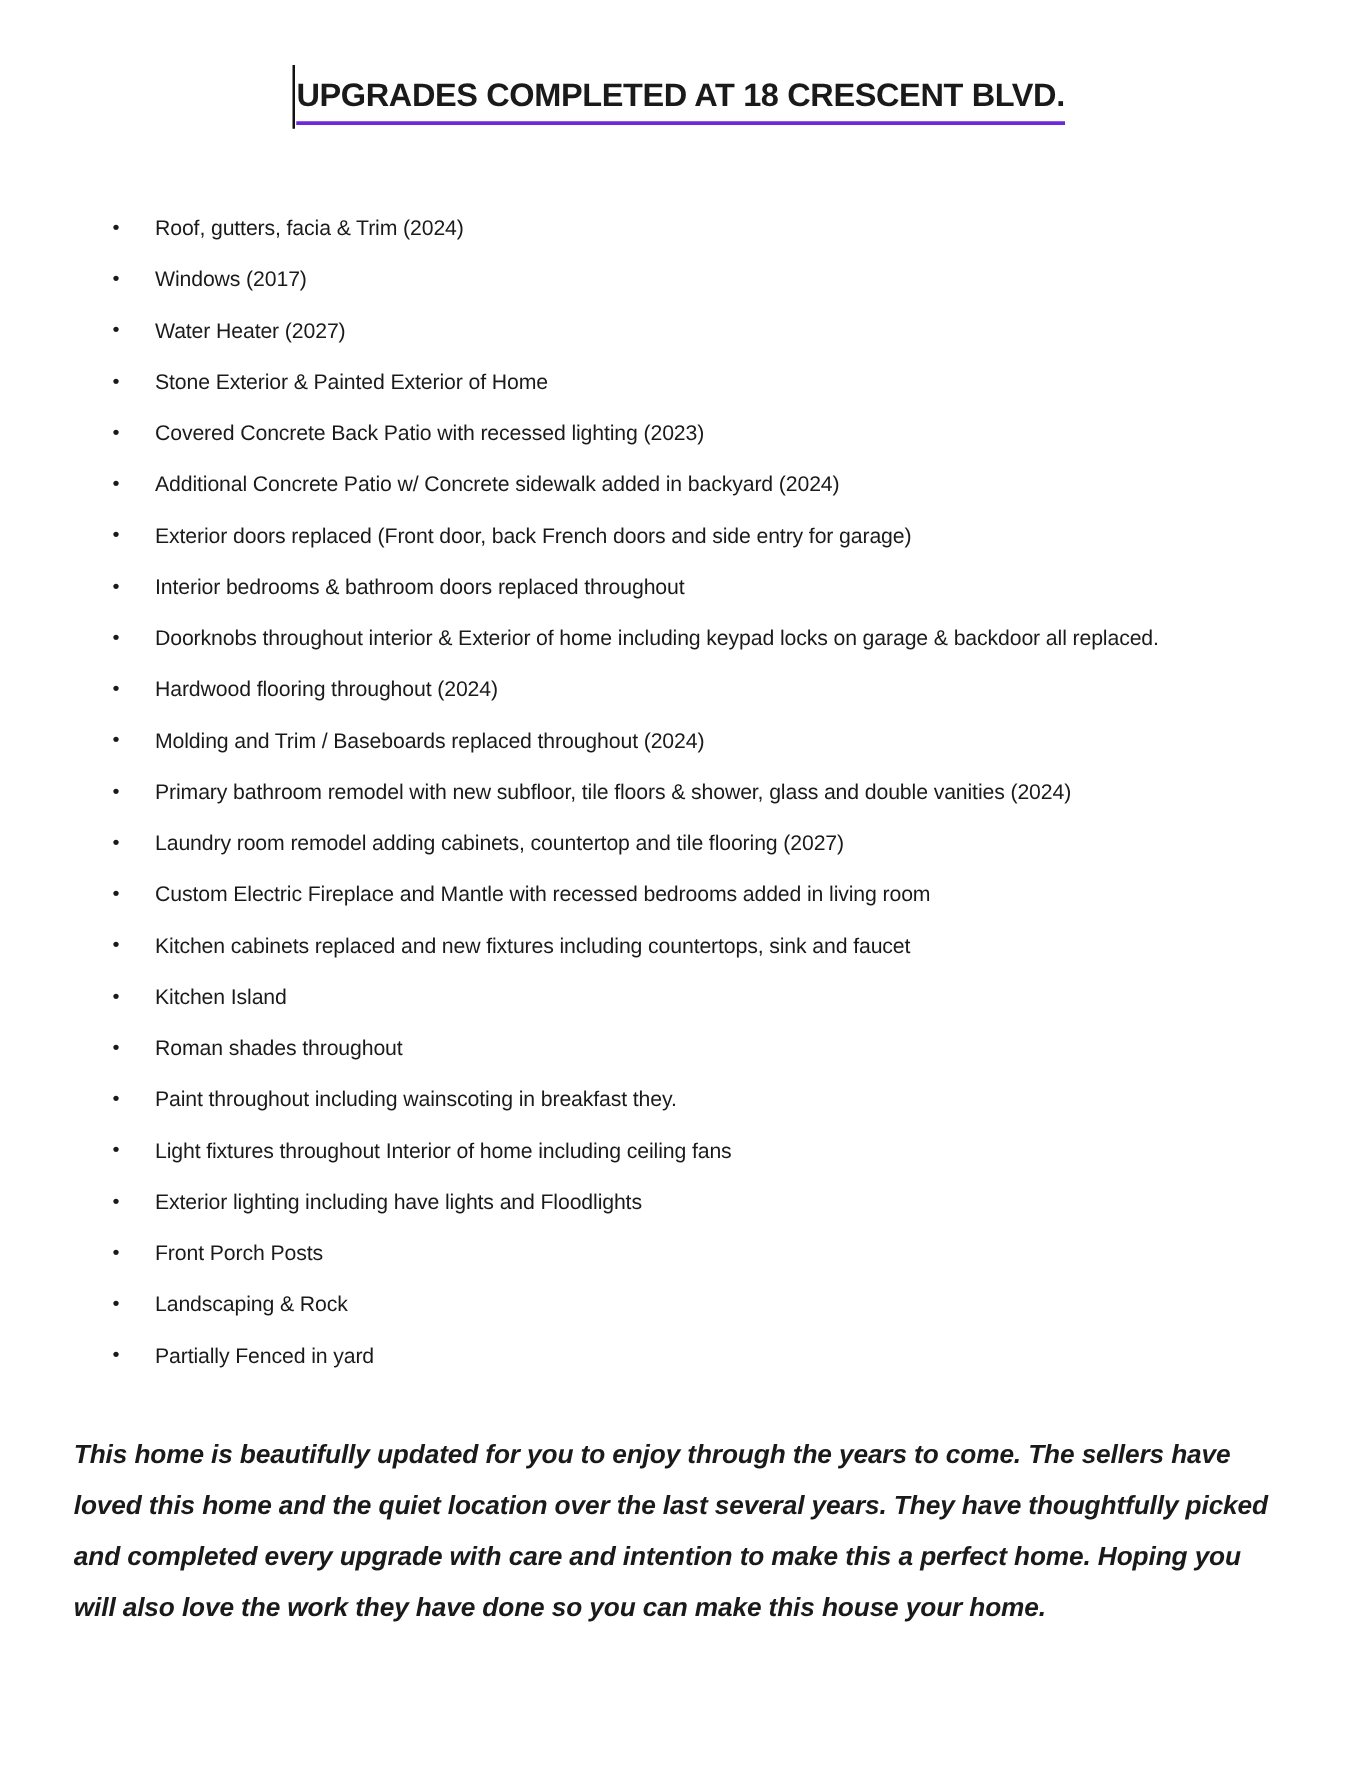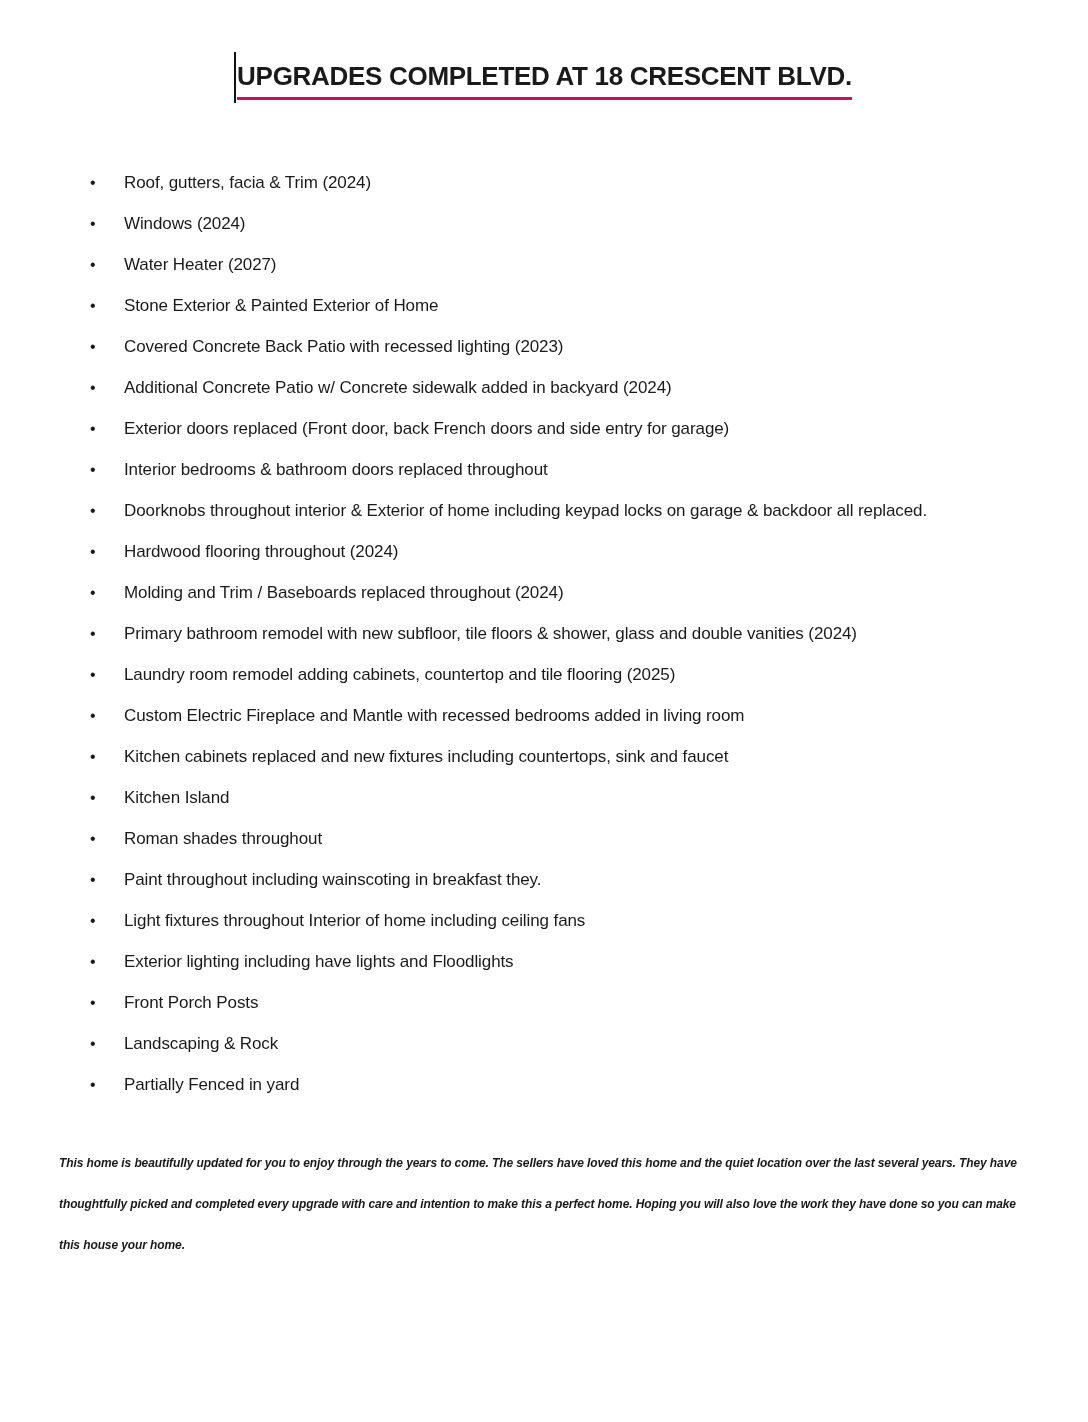--- a/index.html
+++ b/index.html
@@ -24,21 +24,21 @@
     text-align: center;
     font-size: 26px;
     font-weight: 700;
     line-height: 36px;
     letter-spacing: -0.3px;
     white-space: nowrap;
   }
   .title-inner {
     display: inline-block;
     position: relative;
-    border-bottom: 3px solid #be185d;
+    border-bottom: 3px solid #6d28d9;
     padding-bottom: 3px;
   }
   .cursor-bar {
     position: absolute;
     left: -3px;
     top: -6px;
     bottom: -6px;
     width: 2px;
     background: #111111;
   }
@@ -60,21 +60,21 @@
     width: 34px;
     font-size: 16px;
     line-height: 41px;
   }
   .item-text {
     flex: 1 1 auto;
   }
   
   .closing {
     margin-top: 38px;
-    font-size: 12px;
+    font-size: 21px;
     font-weight: 700;
     font-style: italic;
     line-height: 41px;
     letter-spacing: -0.1px;
   }
 </style>
 </head>
 <body>
 
 <div class="page">
@@ -88,21 +88,21 @@
 
   <ul class="upgrade-list">
 
       <li class="upgrade-item">
         <span class="bullet">•</span>
         <span class="item-text">Roof, gutters, facia &amp; Trim (2024)</span>
       </li>
 
       <li class="upgrade-item">
         <span class="bullet">•</span>
-        <span class="item-text">Windows (2024)</span>
+        <span class="item-text">Windows (2017)</span>
       </li>
 
       <li class="upgrade-item">
         <span class="bullet">•</span>
         <span class="item-text">Water Heater (2027)</span>
       </li>
 
       <li class="upgrade-item">
         <span class="bullet">•</span>
         <span class="item-text">Stone Exterior &amp; Painted Exterior of Home</span>
@@ -143,21 +143,21 @@
         <span class="item-text">Molding and Trim / Baseboards replaced throughout (2024)</span>
       </li>
 
       <li class="upgrade-item">
         <span class="bullet">•</span>
         <span class="item-text">Primary bathroom remodel with new subfloor, tile floors &amp; shower, glass and double vanities (2024)</span>
       </li>
 
       <li class="upgrade-item">
         <span class="bullet">•</span>
-        <span class="item-text">Laundry room remodel adding cabinets, countertop and tile flooring (2025)</span>
+        <span class="item-text">Laundry room remodel adding cabinets, countertop and tile flooring (2027)</span>
       </li>
 
       <li class="upgrade-item">
         <span class="bullet">•</span>
         <span class="item-text">Custom Electric Fireplace and Mantle with recessed bedrooms added in living room</span>
       </li>
 
       <li class="upgrade-item">
         <span class="bullet">•</span>
         <span class="item-text">Kitchen cabinets replaced and new fixtures including countertops, sink and faucet</span>

